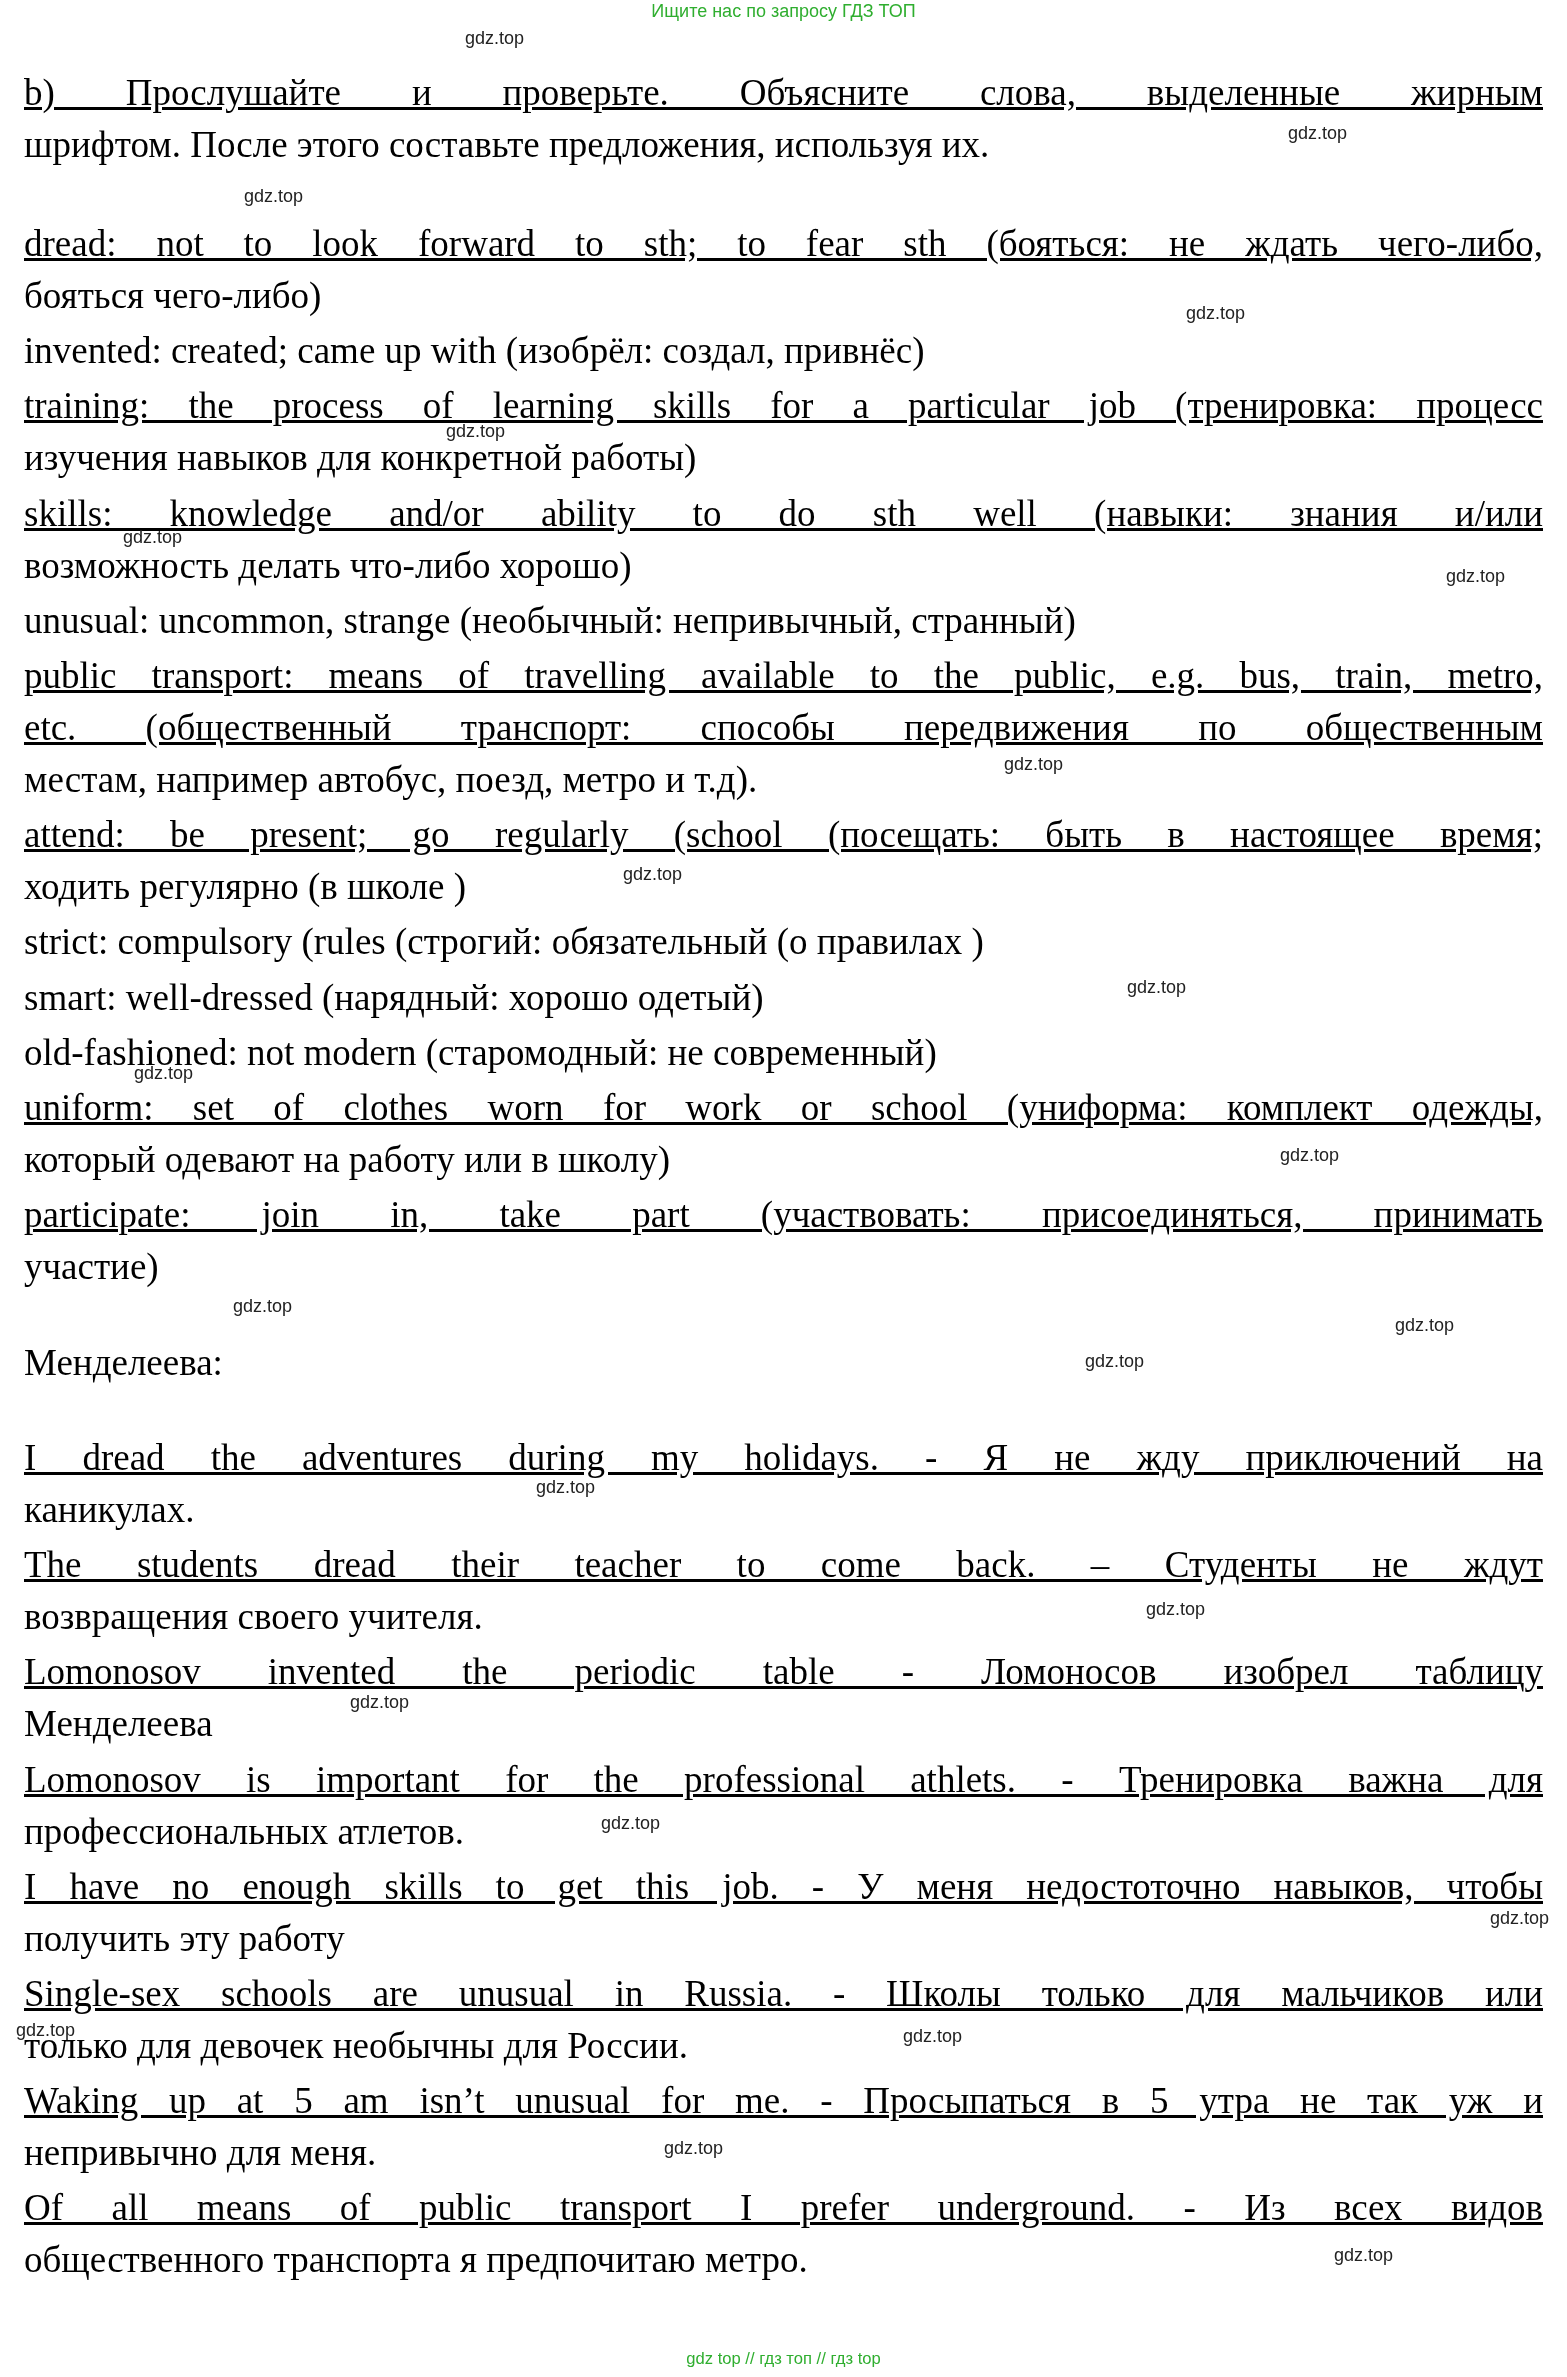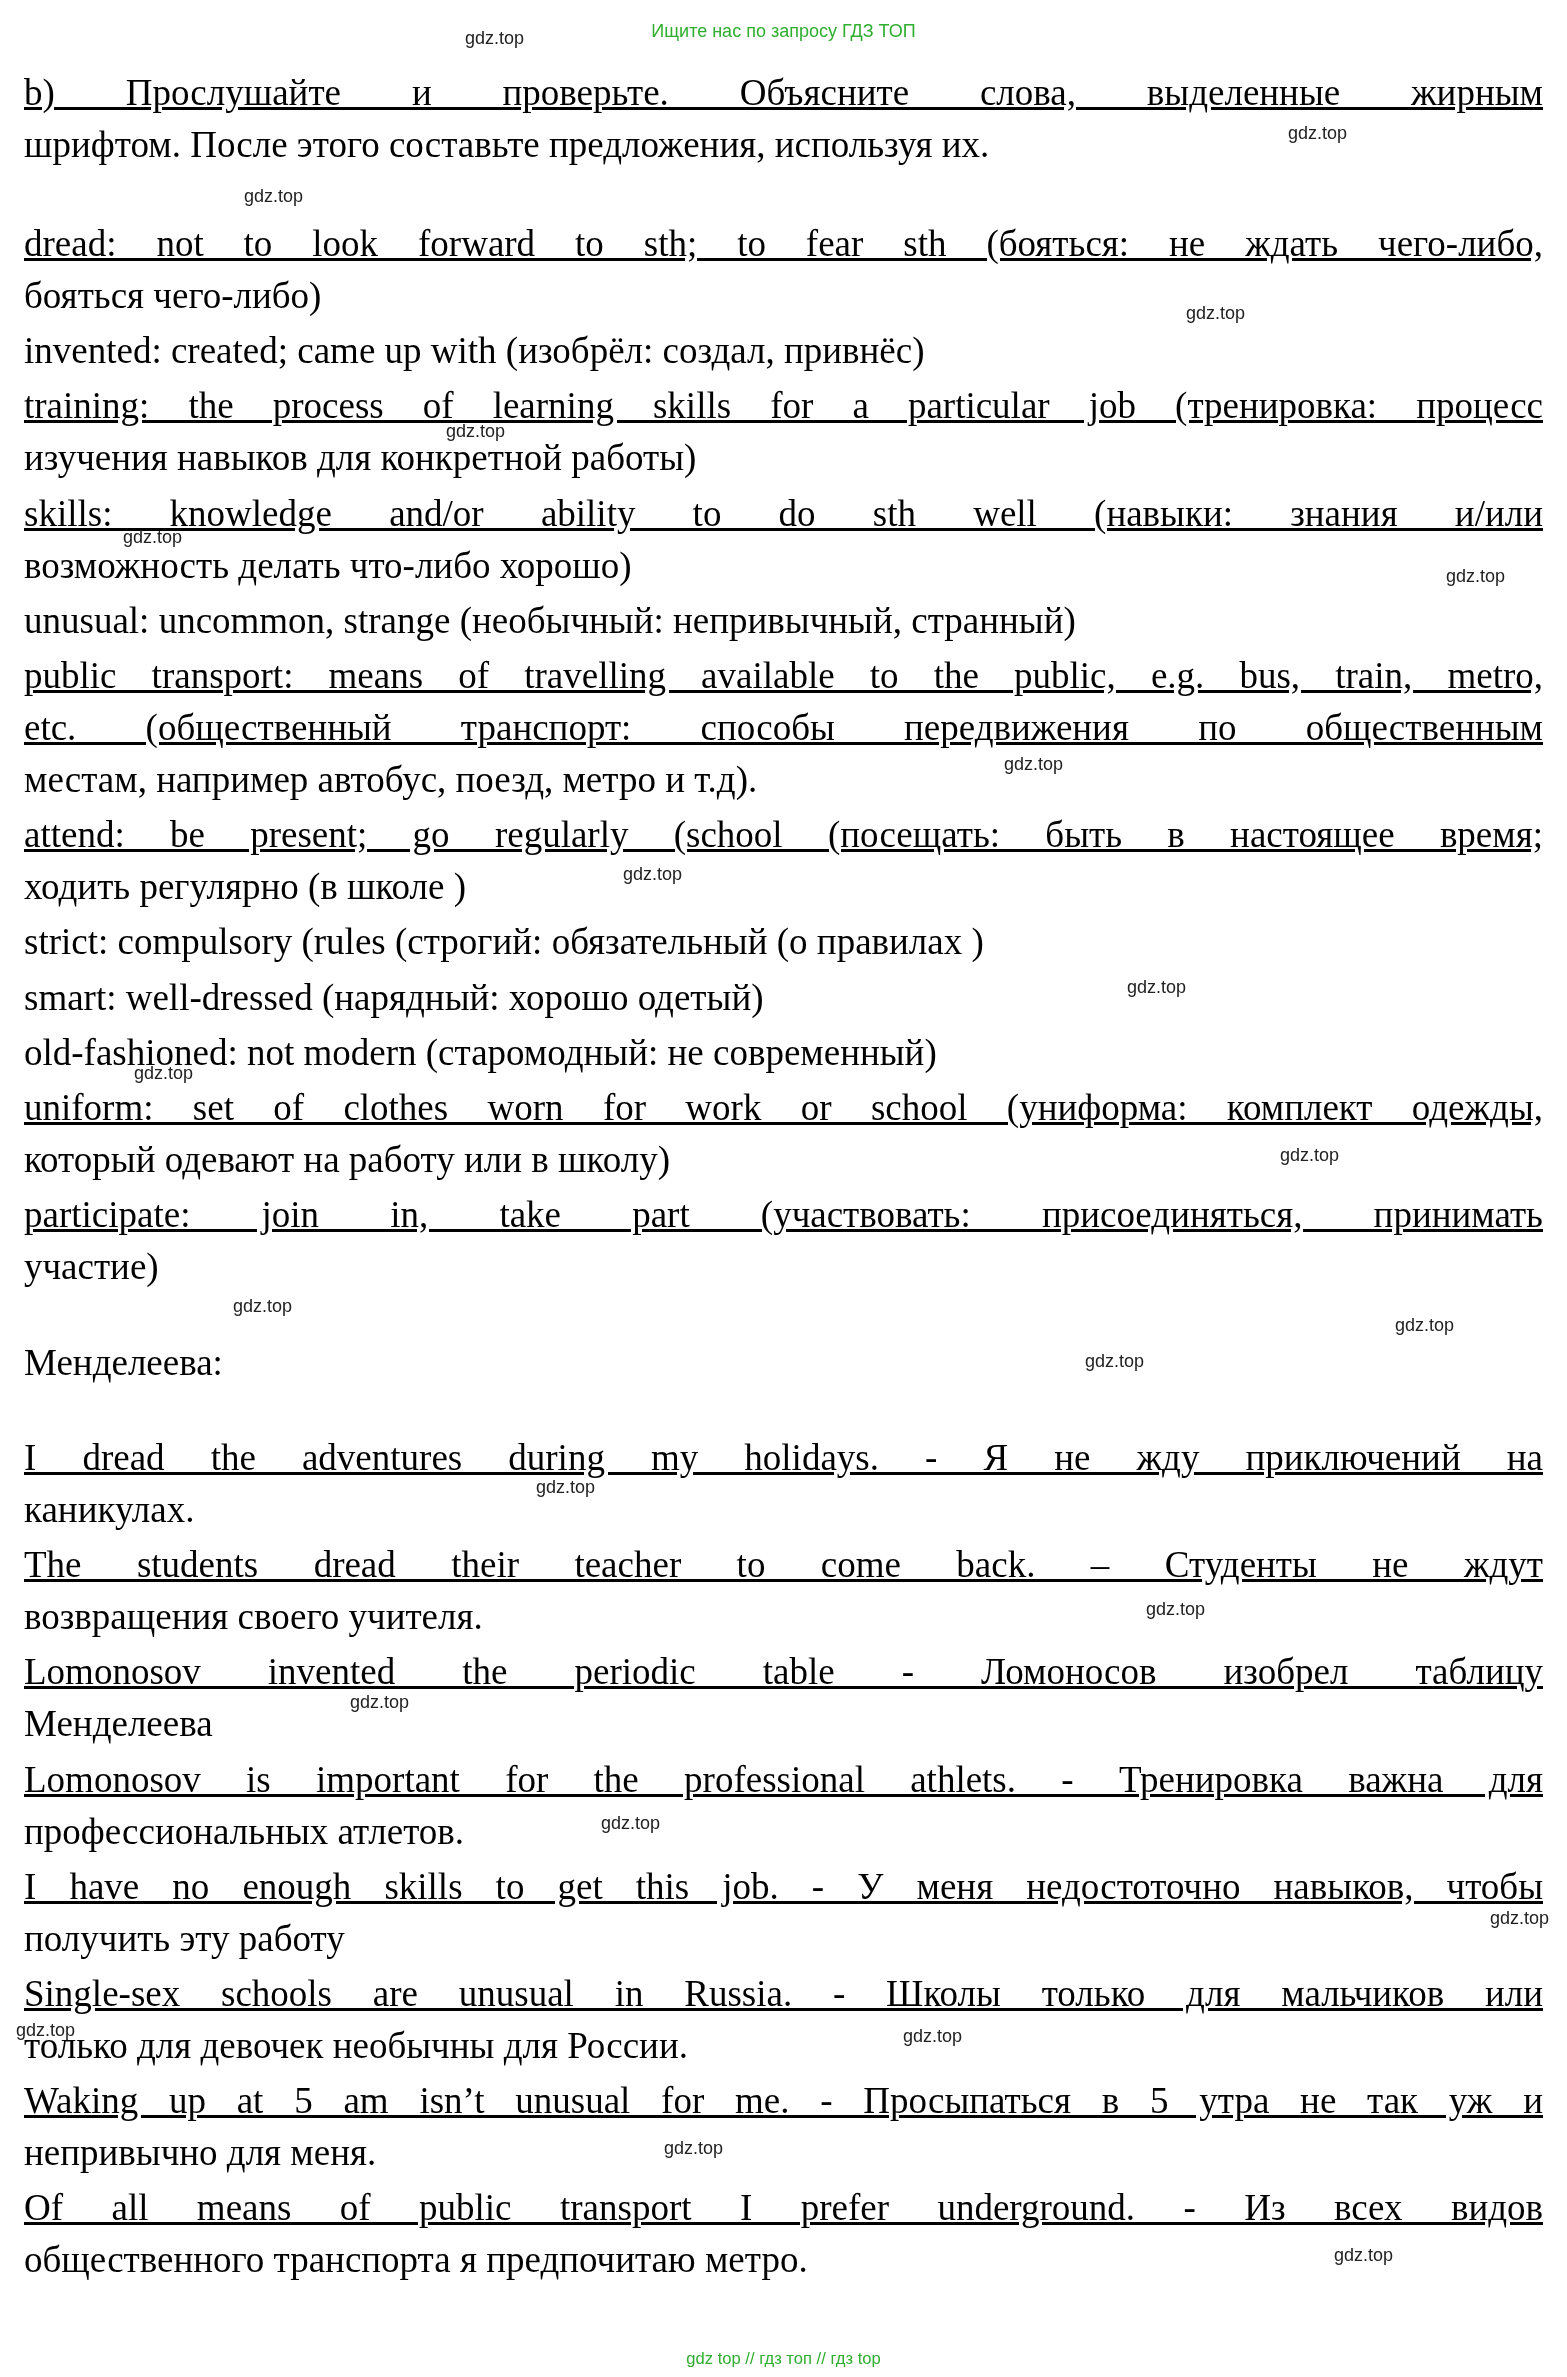--- a/index.html
+++ b/index.html
@@ -10,21 +10,21 @@
   }
   .page { position:relative; width:1567px; height:2377px; padding:67px 24px 0 24px; background:#fff; }
   .ln { display:block; font-size:37px; line-height:52px; color:#000; }
   .j  { text-align:justify; text-align-last:justify;text-decoration:underline; }
   .para { margin:0 0 3.2px 0; }
   .intro { margin:0 0 47px 0; }
   .heading { margin:44px 0 43px 0; }
   .heading .ln { font-size:37px; }
   .sent { margin:0 0 3.2px 0; }
   .promo-top {
-    position:absolute; top:21px; left:0; width:100%; text-align:center;
+    position:absolute; top:1px; left:0; width:100%; text-align:center;
     font-family:"Liberation Sans","DejaVu Sans",sans-serif; font-size:18px; color:#2fae2f;
   }
   .promo-bottom {
     position:absolute; bottom:8px; left:0; width:100%; text-align:center;
     font-family:"Liberation Sans","DejaVu Sans",sans-serif; font-size:16.6px; color:#2fae2f;
   }
   .wm {
     position:absolute; font-family:Liberation Sans, sans-serif;
     font-size:18px; color:#222; white-space:nowrap;text-align:center;
   }

